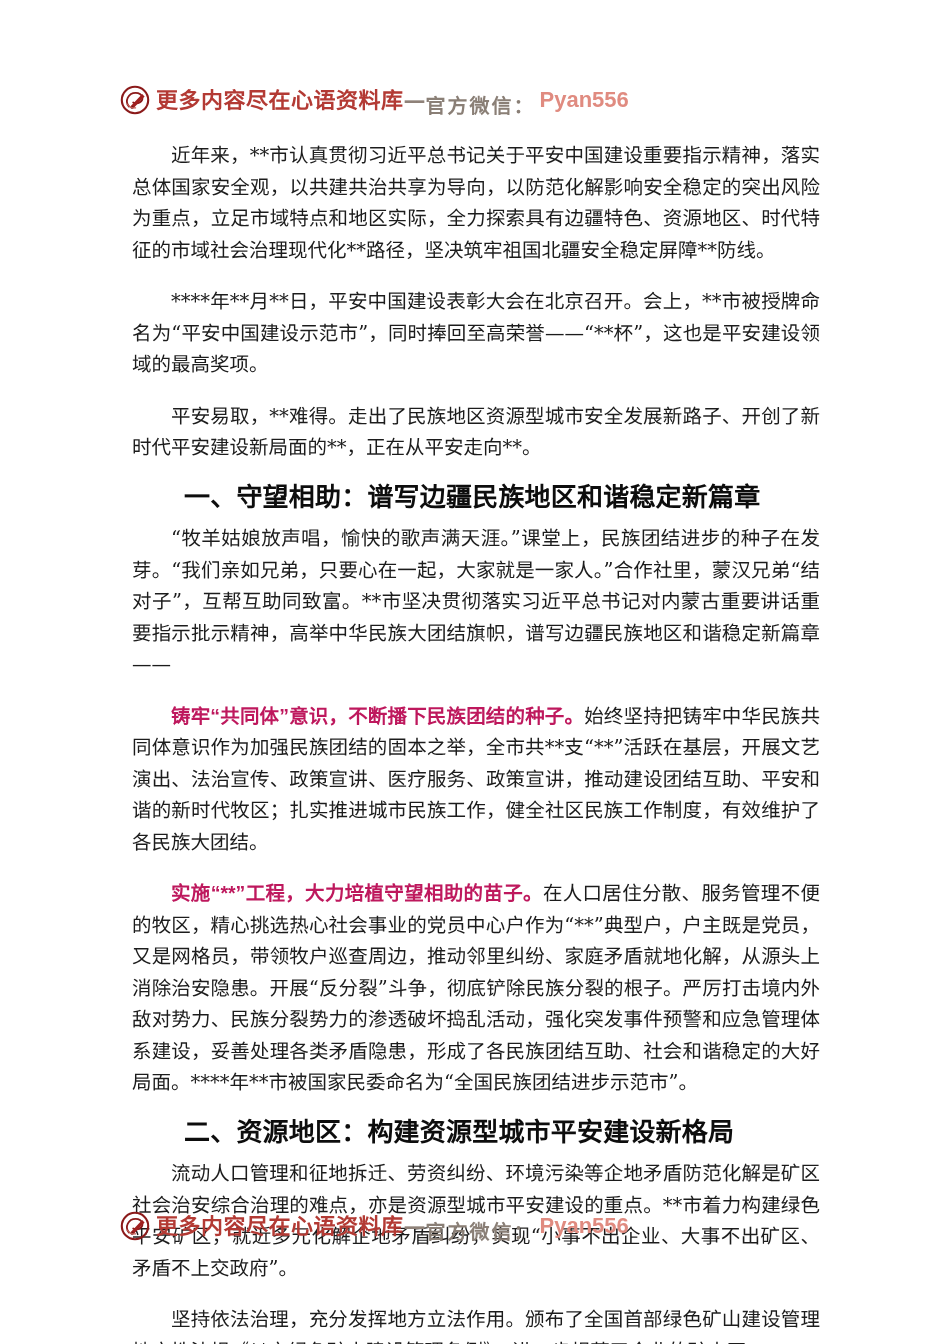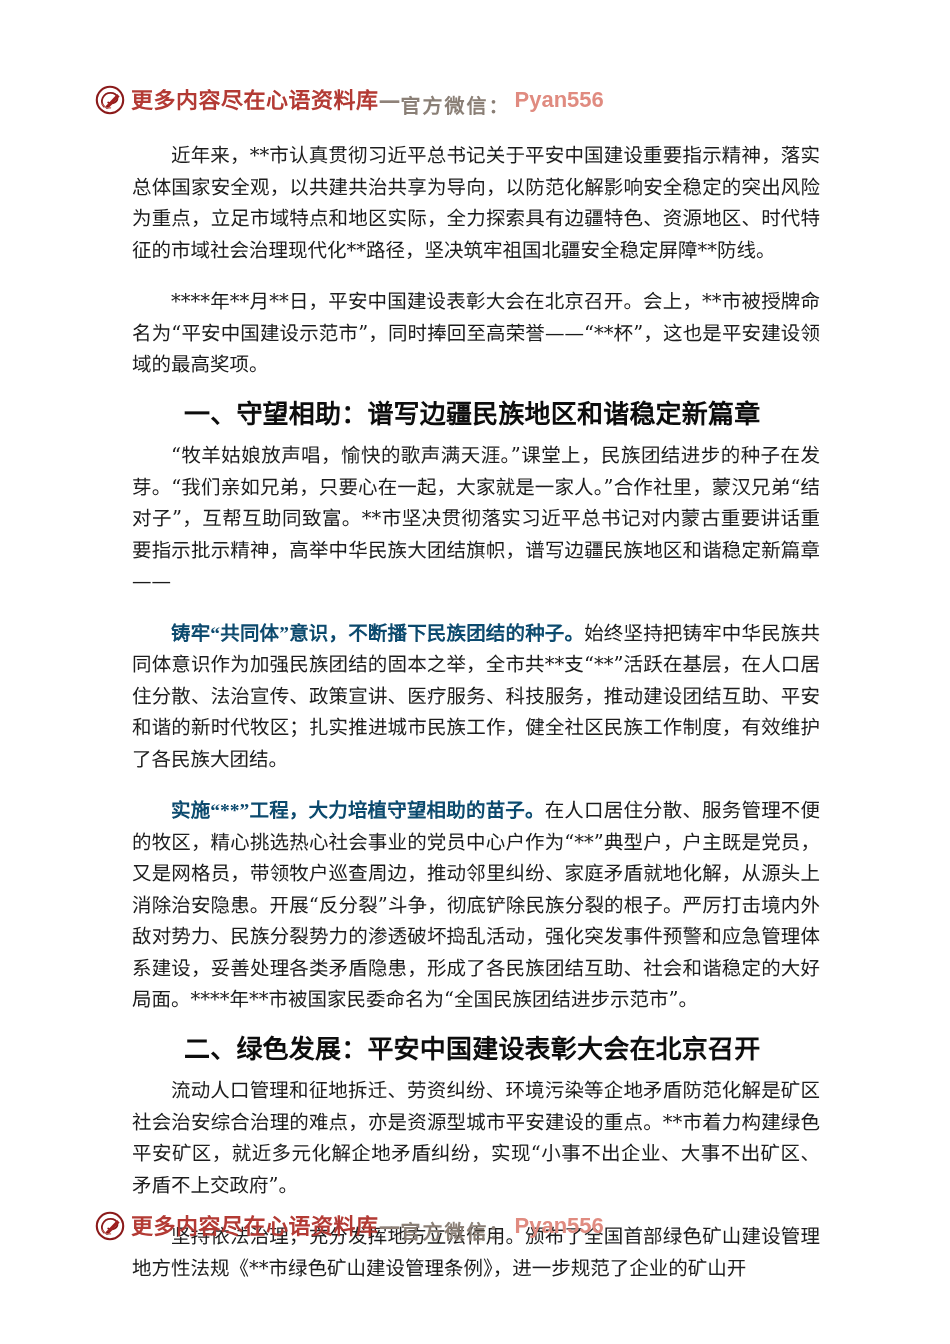--- a/index.html
+++ b/index.html
@@ -23,21 +23,21 @@
   }
 
   
   .wm-band {
     position: absolute;
     left: 0;
     width: 950px;
     display: flex;
     align-items: center;
     justify-content: flex-start;
-    padding-left: 95px;
+    padding-left: 120px;
     box-sizing: border-box;
   }
 
   .wm-header { top: 78px; height: 44px; }
   .wm-footer { top: 1204px; height: 44px; }
 
   .wm-logo {
     width: 30px;
     height: 30px;
     flex: 0 0 auto;
@@ -114,23 +114,23 @@
     font-family: "DejaVu Sans", sans-serif;
     font-size: 26px;
     font-weight: 700;
     line-height: 31.5px;
     color: #0d0d0d;
     text-indent: 2em;
     letter-spacing: 0.2px;
   }
 
   .lead {
-    font-family: Liberation Serif, serif;
+    font-family: Liberation Sans, sans-serif;
     font-weight: 700;
-    color: #0c4a6e;
+    color: #be185d;
   }
 </style>
 </head>
 <body>
 
 <div class="page">
 
   <div class="wm-band wm-header">
     <svg class="wm-logo" viewBox="0 0 100 100">
       <circle cx="50" cy="50" r="44" fill="none" stroke="#8b1a1a" stroke-width="7"></circle>
@@ -141,25 +141,26 @@
     </svg>
     <span class="wm-main">更多内容尽在心语资料库</span>
     <span class="wm-dash">—</span>
     <span class="wm-wechat">官方微信：</span>
     <span class="wm-handle">Pyan556</span>
   </div>
 
   <div class="content" id="doc-body">
       <p class="para">近年来，**市认真贯彻习近平总书记关于平安中国建设重要指示精神，落实总体国家安全观，以共建共治共享为导向，以防范化解影响安全稳定的突出风险为重点，立足市域特点和地区实际，全力探索具有边疆特色、资源地区、时代特征的市域社会治理现代化**路径，坚决筑牢祖国北疆安全稳定屏障**防线。</p>
       <p class="para">****年**月**日，平安中国建设表彰大会在北京召开。会上，**市被授牌命名为“平安中国建设示范市”，同时捧回至高荣誉——“**杯”，这也是平安建设领域的最高奖项。</p>
+      <p class="para">平安易取，**难得。走出了民族地区资源型城市安全发展新路子、开创了新时代平安建设新局面的**，正在从平安走向**。</p>
       <h2 class="heading">一、守望相助：谱写边疆民族地区和谐稳定新篇章</h2>
       <p class="para">“牧羊姑娘放声唱，愉快的歌声满天涯。”课堂上，民族团结进步的种子在发芽。“我们亲如兄弟，只要心在一起，大家就是一家人。”合作社里，蒙汉兄弟“结对子”，互帮互助同致富。**市坚决贯彻落实习近平总书记对内蒙古重要讲话重要指示批示精神，高举中华民族大团结旗帜，谱写边疆民族地区和谐稳定新篇章——</p>
-      <p class="para"><span class="lead">铸牢“共同体”意识，不断播下民族团结的种子。</span><span>始终坚持把铸牢中华民族共同体意识作为加强民族团结的固本之举，全市共**支“**”活跃在基层，在人口居住分散、法治宣传、政策宣讲、医疗服务、科技服务，推动建设团结互助、平安和谐的新时代牧区；扎实推进城市民族工作，健全社区民族工作制度，有效维护了各民族大团结。</span></p>
+      <p class="para"><span class="lead">铸牢“共同体”意识，不断播下民族团结的种子。</span><span>始终坚持把铸牢中华民族共同体意识作为加强民族团结的固本之举，全市共**支“**”活跃在基层，开展文艺演出、法治宣传、政策宣讲、医疗服务、政策宣讲，推动建设团结互助、平安和谐的新时代牧区；扎实推进城市民族工作，健全社区民族工作制度，有效维护了各民族大团结。</span></p>
       <p class="para"><span class="lead">实施“**”工程，大力培植守望相助的苗子。</span><span>在人口居住分散、服务管理不便的牧区，精心挑选热心社会事业的党员中心户作为“**”典型户，户主既是党员，又是网格员，带领牧户巡查周边，推动邻里纠纷、家庭矛盾就地化解，从源头上消除治安隐患。开展“反分裂”斗争，彻底铲除民族分裂的根子。严厉打击境内外敌对势力、民族分裂势力的渗透破坏捣乱活动，强化突发事件预警和应急管理体系建设，妥善处理各类矛盾隐患，形成了各民族团结互助、社会和谐稳定的大好局面。****年**市被国家民委命名为“全国民族团结进步示范市”。</span></p>
-      <h2 class="heading">二、绿色发展：平安中国建设表彰大会在北京召开</h2>
+      <h2 class="heading">二、资源地区：构建资源型城市平安建设新格局</h2>
       <p class="para">流动人口管理和征地拆迁、劳资纠纷、环境污染等企地矛盾防范化解是矿区社会治安综合治理的难点，亦是资源型城市平安建设的重点。**市着力构建绿色平安矿区，就近多元化解企地矛盾纠纷，实现“小事不出企业、大事不出矿区、矛盾不上交政府”。</p>
       <p class="para">坚持依法治理，充分发挥地方立法作用。颁布了全国首部绿色矿山建设管理地方性法规《**市绿色矿山建设管理条例》，进一步规范了企业的矿山开</p>
     </div>
 
   <div class="wm-band wm-footer">
     <svg class="wm-logo" viewBox="0 0 100 100">
       <circle cx="50" cy="50" r="44" fill="none" stroke="#8b1a1a" stroke-width="7"></circle>
       <path d="M30 72 Q18 58 26 42 Q34 26 52 26 Q70 26 74 40 Q77 52 66 58 Q54 64 44 58" fill="none" stroke="#8b1a1a" stroke-width="6" stroke-linecap="round"></path>
       <path d="M36 70 L74 30 L82 38 L44 78 Z" fill="#a02020"></path>
       <circle cx="40" cy="74" r="5" fill="#6d1414"></circle>

